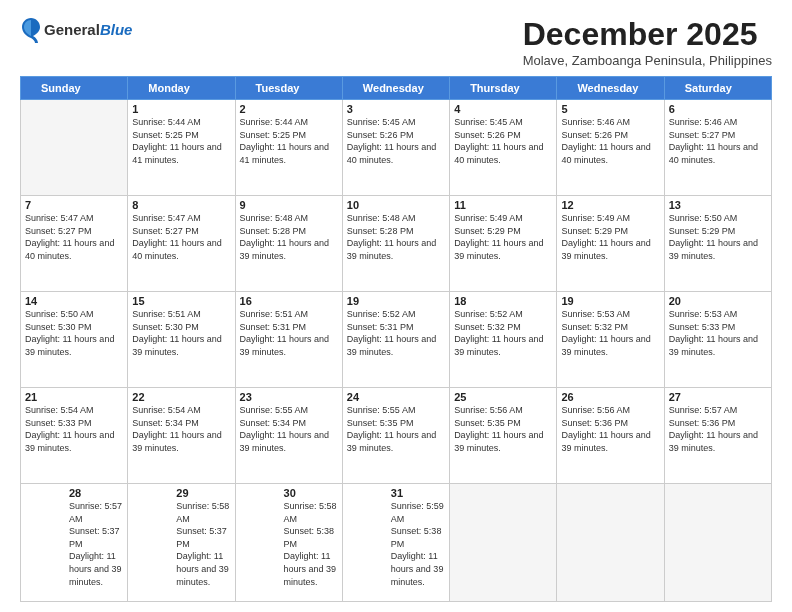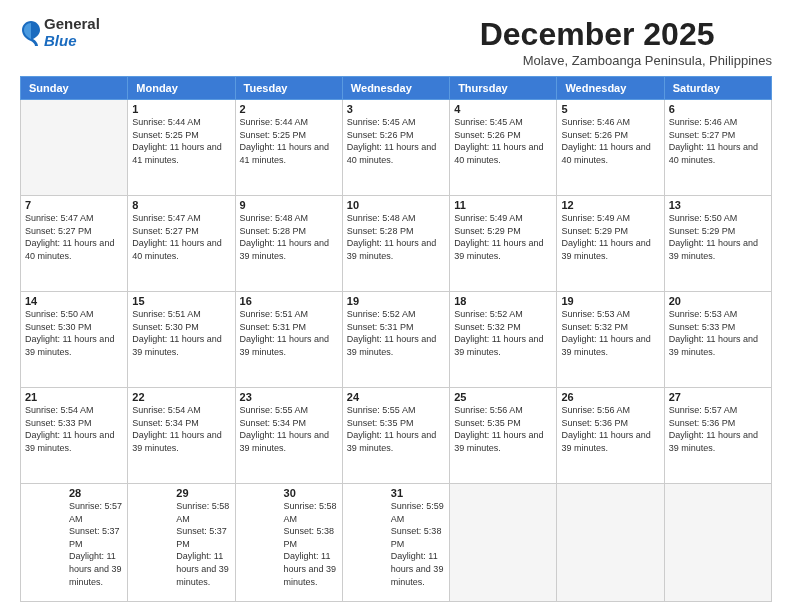--- a/index.html
+++ b/index.html
@@ -22,21 +22,20 @@
       justify-content: space-between;
       align-items: flex-start;
       margin-bottom: 8px;
     }
     .logo {
       display: flex;
       align-items: center;
     }
     .logo-text {
       display: flex;
-      flex-direction: column;
       line-height: 1.1;
     }
     .logo-general {
       font-size: 15px;
       font-weight: bold;
       color: #333;
     }
     .logo-blue {
       font-size: 15px;
       font-weight: bold;
@@ -52,35 +51,34 @@
       text-align: left;
     }
     .month-title {
       font-size: 32px;
       font-weight: bold;
       color: #222;
     }
     .subtitle {
       font-size: 13px;
       color: #444;
-      margin-left: 43px;
     }
     .calendar {
       flex: 1;
       border: 1px solid #ccc;
       border-collapse: collapse;
       width: 100%;
       table-layout: fixed;
     }
     .calendar th {
       background-color: #3a7bd5;
       color: #fff;
       font-size: 11px;
       font-weight: bold;
-      padding: 5px 8px;
+      padding: 5px 20px;
       text-align: left;
       border: 1px solid #5a9ae0;
     }
     .calendar td {
       border: 1px solid #ccc;
       vertical-align: top;
       padding: 3px 4px;
       font-size: 9.5px;
       color: #333;
       background: #fff;

